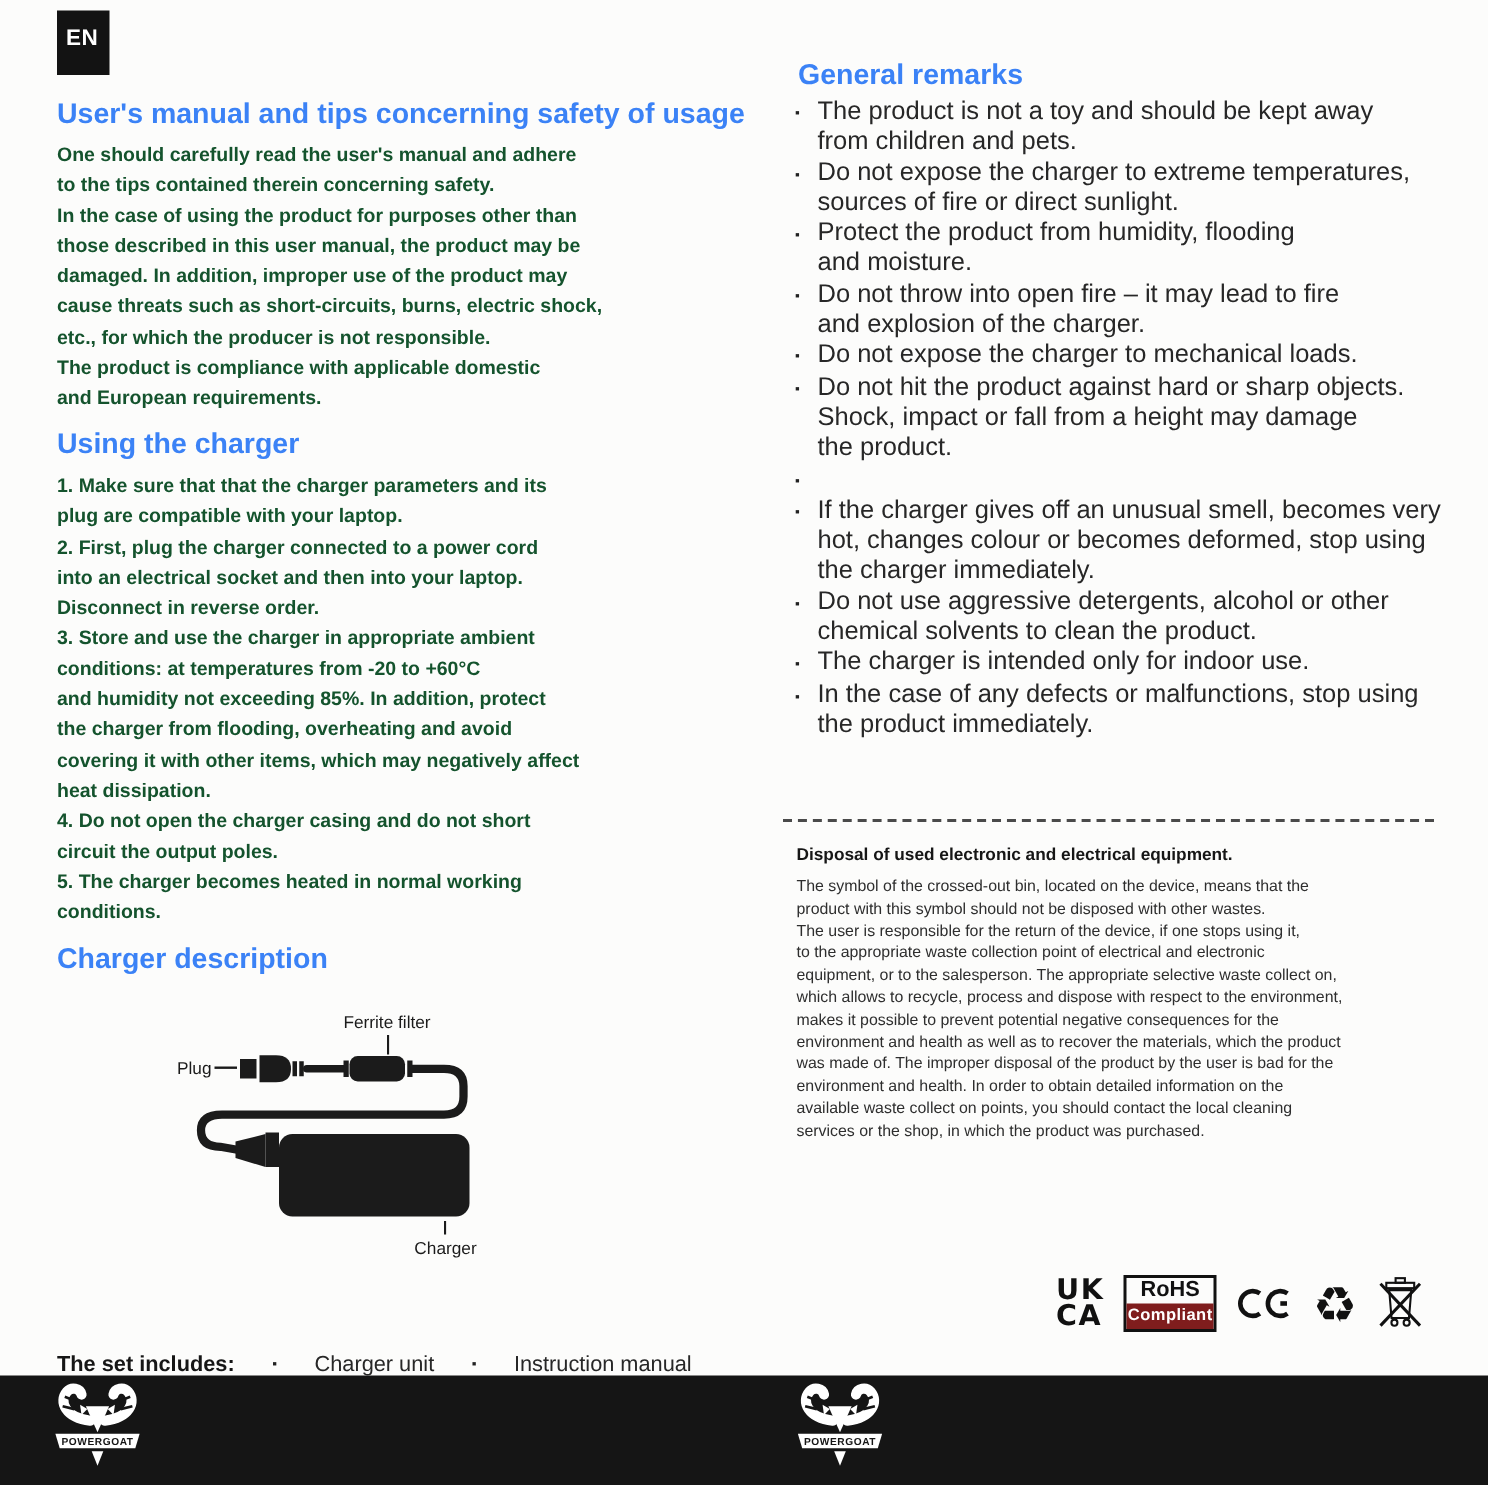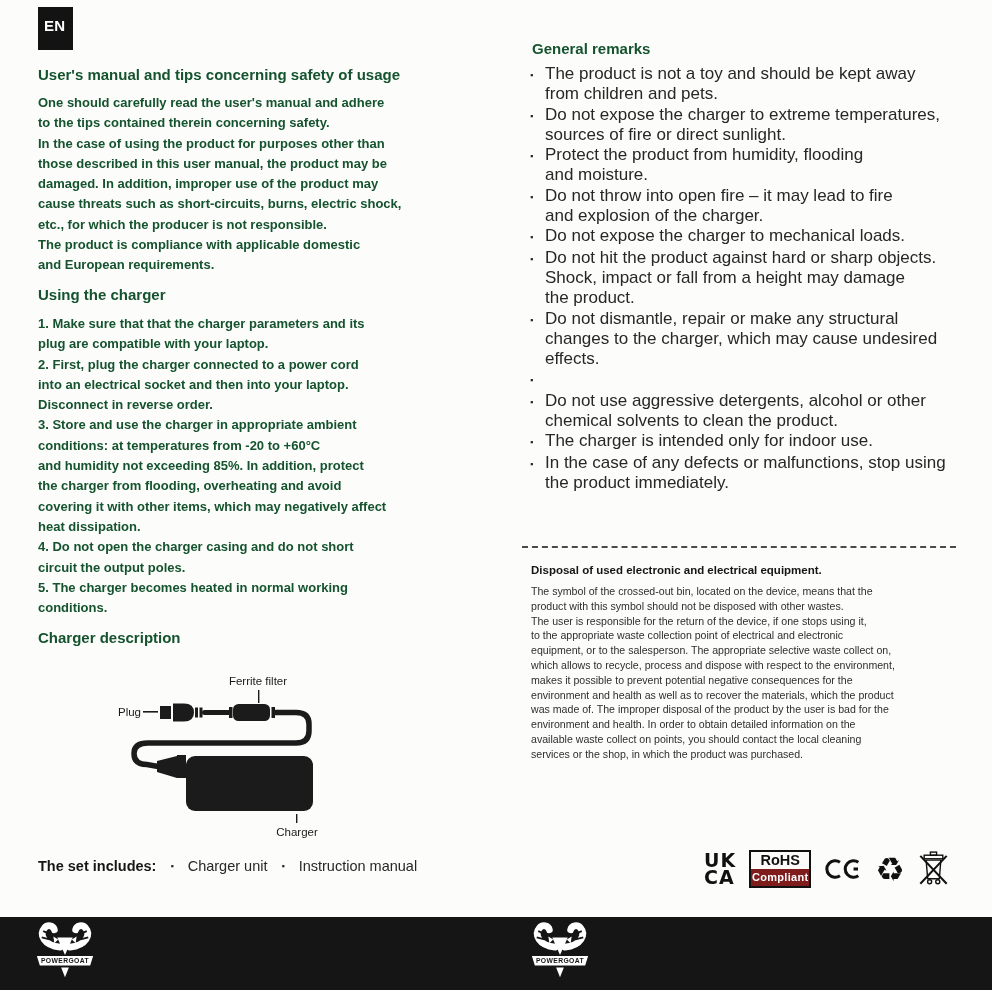--- a/index.html
+++ b/index.html
@@ -10,33 +10,33 @@
     font-family:"Liberation Sans", sans-serif;
     color:#272727;
   }
   
   .en-badge {
     position:absolute; left:38px; top:7px; width:35px; height:43px;
     background:#131313; color:#fff; font-weight:bold; font-size:15px;
     display:flex; align-items:center; padding:0 0 7px 6px; letter-spacing:.3px;
   }
   
-  .h { font-weight:bold; font-size:15px; color:#14532d; }
+  .h { font-weight:bold; font-size:19px; color:#3b82f6; }
   .body-text { font-size:13px; line-height:20.3px; white-space:pre-line; color:#14532d;font-weight:bold; }
   .abs { position:absolute; }
 
   
   #sec1-title { left:38px; top:66px; }
   #sec1-body  { left:38px; top:93px;  width:452px; }
   #sec2-title { left:38px; top:286px; }
   #sec2-body  { left:38px; top:314px; width:452px; }
   #sec3-title { left:38px; top:629px; }
   #diagram    { left:103px; top:666px; }
 
-  #set-includes { left:38px; top:858px; font-size:14.5px; display:flex; align-items:baseline; gap:14px; }
+  #set-includes { left:38px; top:902px; font-size:14.5px; display:flex; align-items:baseline; gap:25px; }
   #set-includes .lbl { font-weight:bold; color:#161616; }
   .sq { font-size:9px; color:#222; transform:translateY(-2px); }
 
   
   #right-title { left:532px; top:40px; }
   #bullet-list { left:530px; top:64px; width:440px; list-style:none; }
   #bullet-list li { display:flex; align-items:flex-start; }
   #bullet-list .sq { width:15px; flex:0 0 15px; line-height:20.3px; font-size:9px; transform:none; padding-top:1px; }
   #bullet-list .bt { font-size:17px; line-height:20.3px; white-space:pre-line; }
 
@@ -168,26 +168,26 @@
         <span class="bt">Do not expose the charger to mechanical loads.</span>
       </li>
     <li>
         <span class="sq">▪</span>
         <span class="bt">Do not hit the product against hard or sharp objects.
 Shock, impact or fall from a height may damage
 the product.</span>
       </li>
     <li>
         <span class="sq">▪</span>
-        <span class="bt">Do not dismantle, repair or make any structural
-changes to the charger, which may cause undesired
-effects.</span>
-      </li>
-    <li>
-        <span class="sq">▪</span>
+      </li>
+    <li>
+        <span class="sq">▪</span>
+        <span class="bt">If the charger gives off an unusual smell, becomes very
+hot, changes colour or becomes deformed, stop using
+the charger immediately.</span>
       </li>
     <li>
         <span class="sq">▪</span>
         <span class="bt">Do not use aggressive detergents, alcohol or other
 chemical solvents to clean the product.</span>
       </li>
     <li>
         <span class="sq">▪</span>
         <span class="bt">The charger is intended only for indoor use.</span>
       </li>

